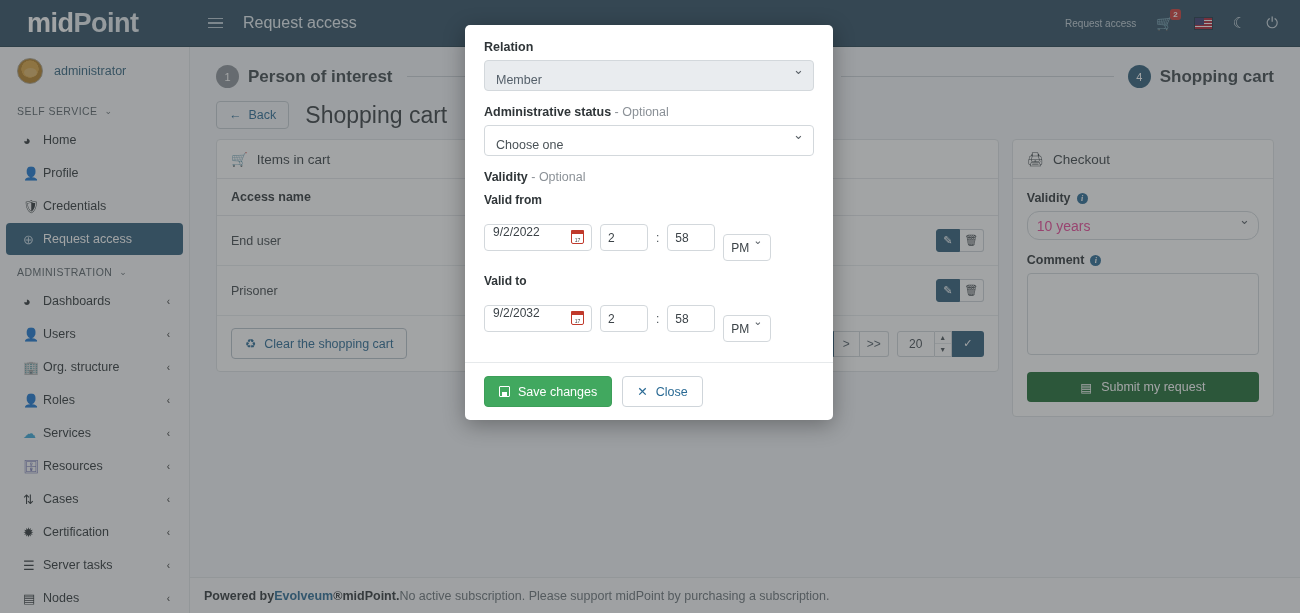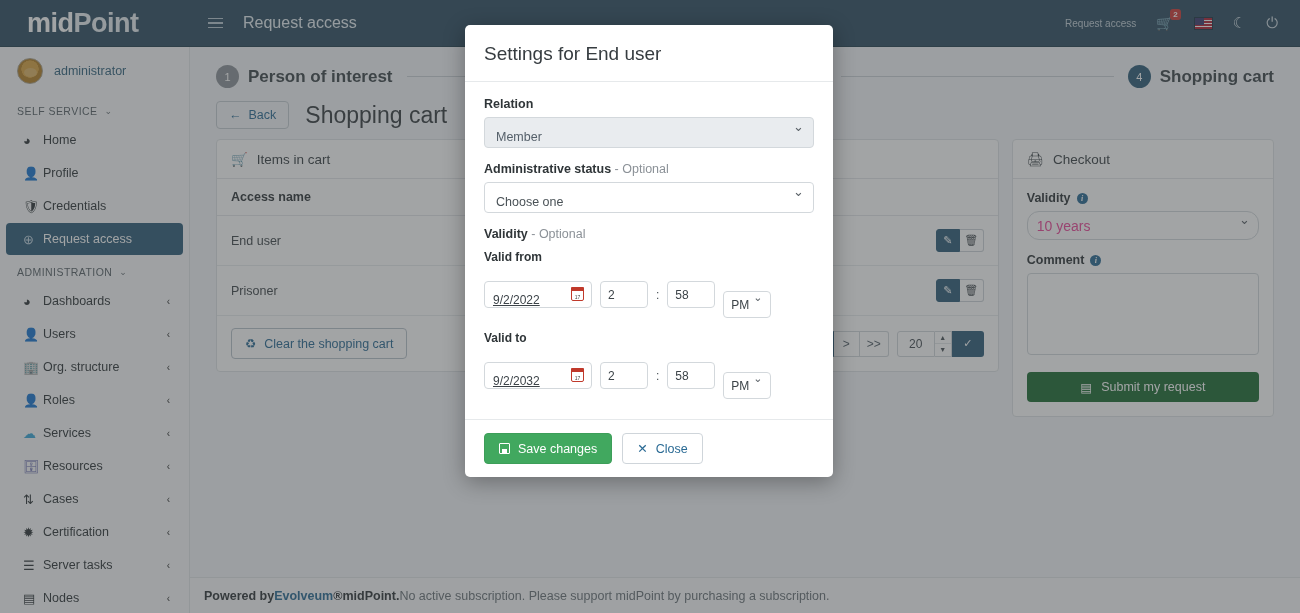--- a/index.html
+++ b/index.html
@@ -285,22 +285,22 @@
   .m-sel.disabled { background: #e9ecef; color: #55606a; }
   .m-sel-wrap::after {
     content: "⌄"; position: absolute; right: 10px; top: 2px;
     font-size: 13px; color: #5a6167; pointer-events: none;
   }
   .m-sub { font-size: 12px; font-weight: 700; color: #2f3538; margin: 2px 0 7px 0; }
   .dt-row { display: flex; align-items: center; gap: 8px; margin-bottom: 13px; }
   .dt-date {
     position: relative; width: 108px; height: 27px;
     border: 1px solid #d3d8dc; border-radius: 4px; background: #fff;
-    display: flex; align-items: flex-end; padding: 0 8px;
-    font-size: 12px; color: #3c4348; text-decoration: underline;
+    display: flex; align-items: flex-start; padding: 0 8px;
+    font-size: 12px; color: #3c4348;
   }
   .cal-icon {
     position: absolute; right: 7px; top: 5px;
     width: 13px; height: 14px; border: 1.4px solid #c0392b; border-radius: 2px;
     background: #fff;
   }
   .cal-icon::before {
     content: ""; position: absolute; left: -1px; top: -1px; right: -1px;
     height: 4px; background: #c0392b; border-radius: 1px 1px 0 0;
   }
@@ -578,21 +578,20 @@
     <b>Powered by </b>
       <b class="evo">Evolveum</b>
       <b>®</b>
       <b> midPoint.</b>
       <span> No active subscription. Please support midPoint by purchasing a subscription.</span>
   </div>
 
   <div class="overlay"></div>
 
   <div class="modal">
-    <div class="modal-head">Settings for End user</div>
     <div class="modal-body">
 
       <div class="m-label">
         <span>Relation</span>
       </div>
       <div class="m-sel-wrap">
         <select class="m-sel disabled">
           <option>Member</option>
         </select>
       </div>

